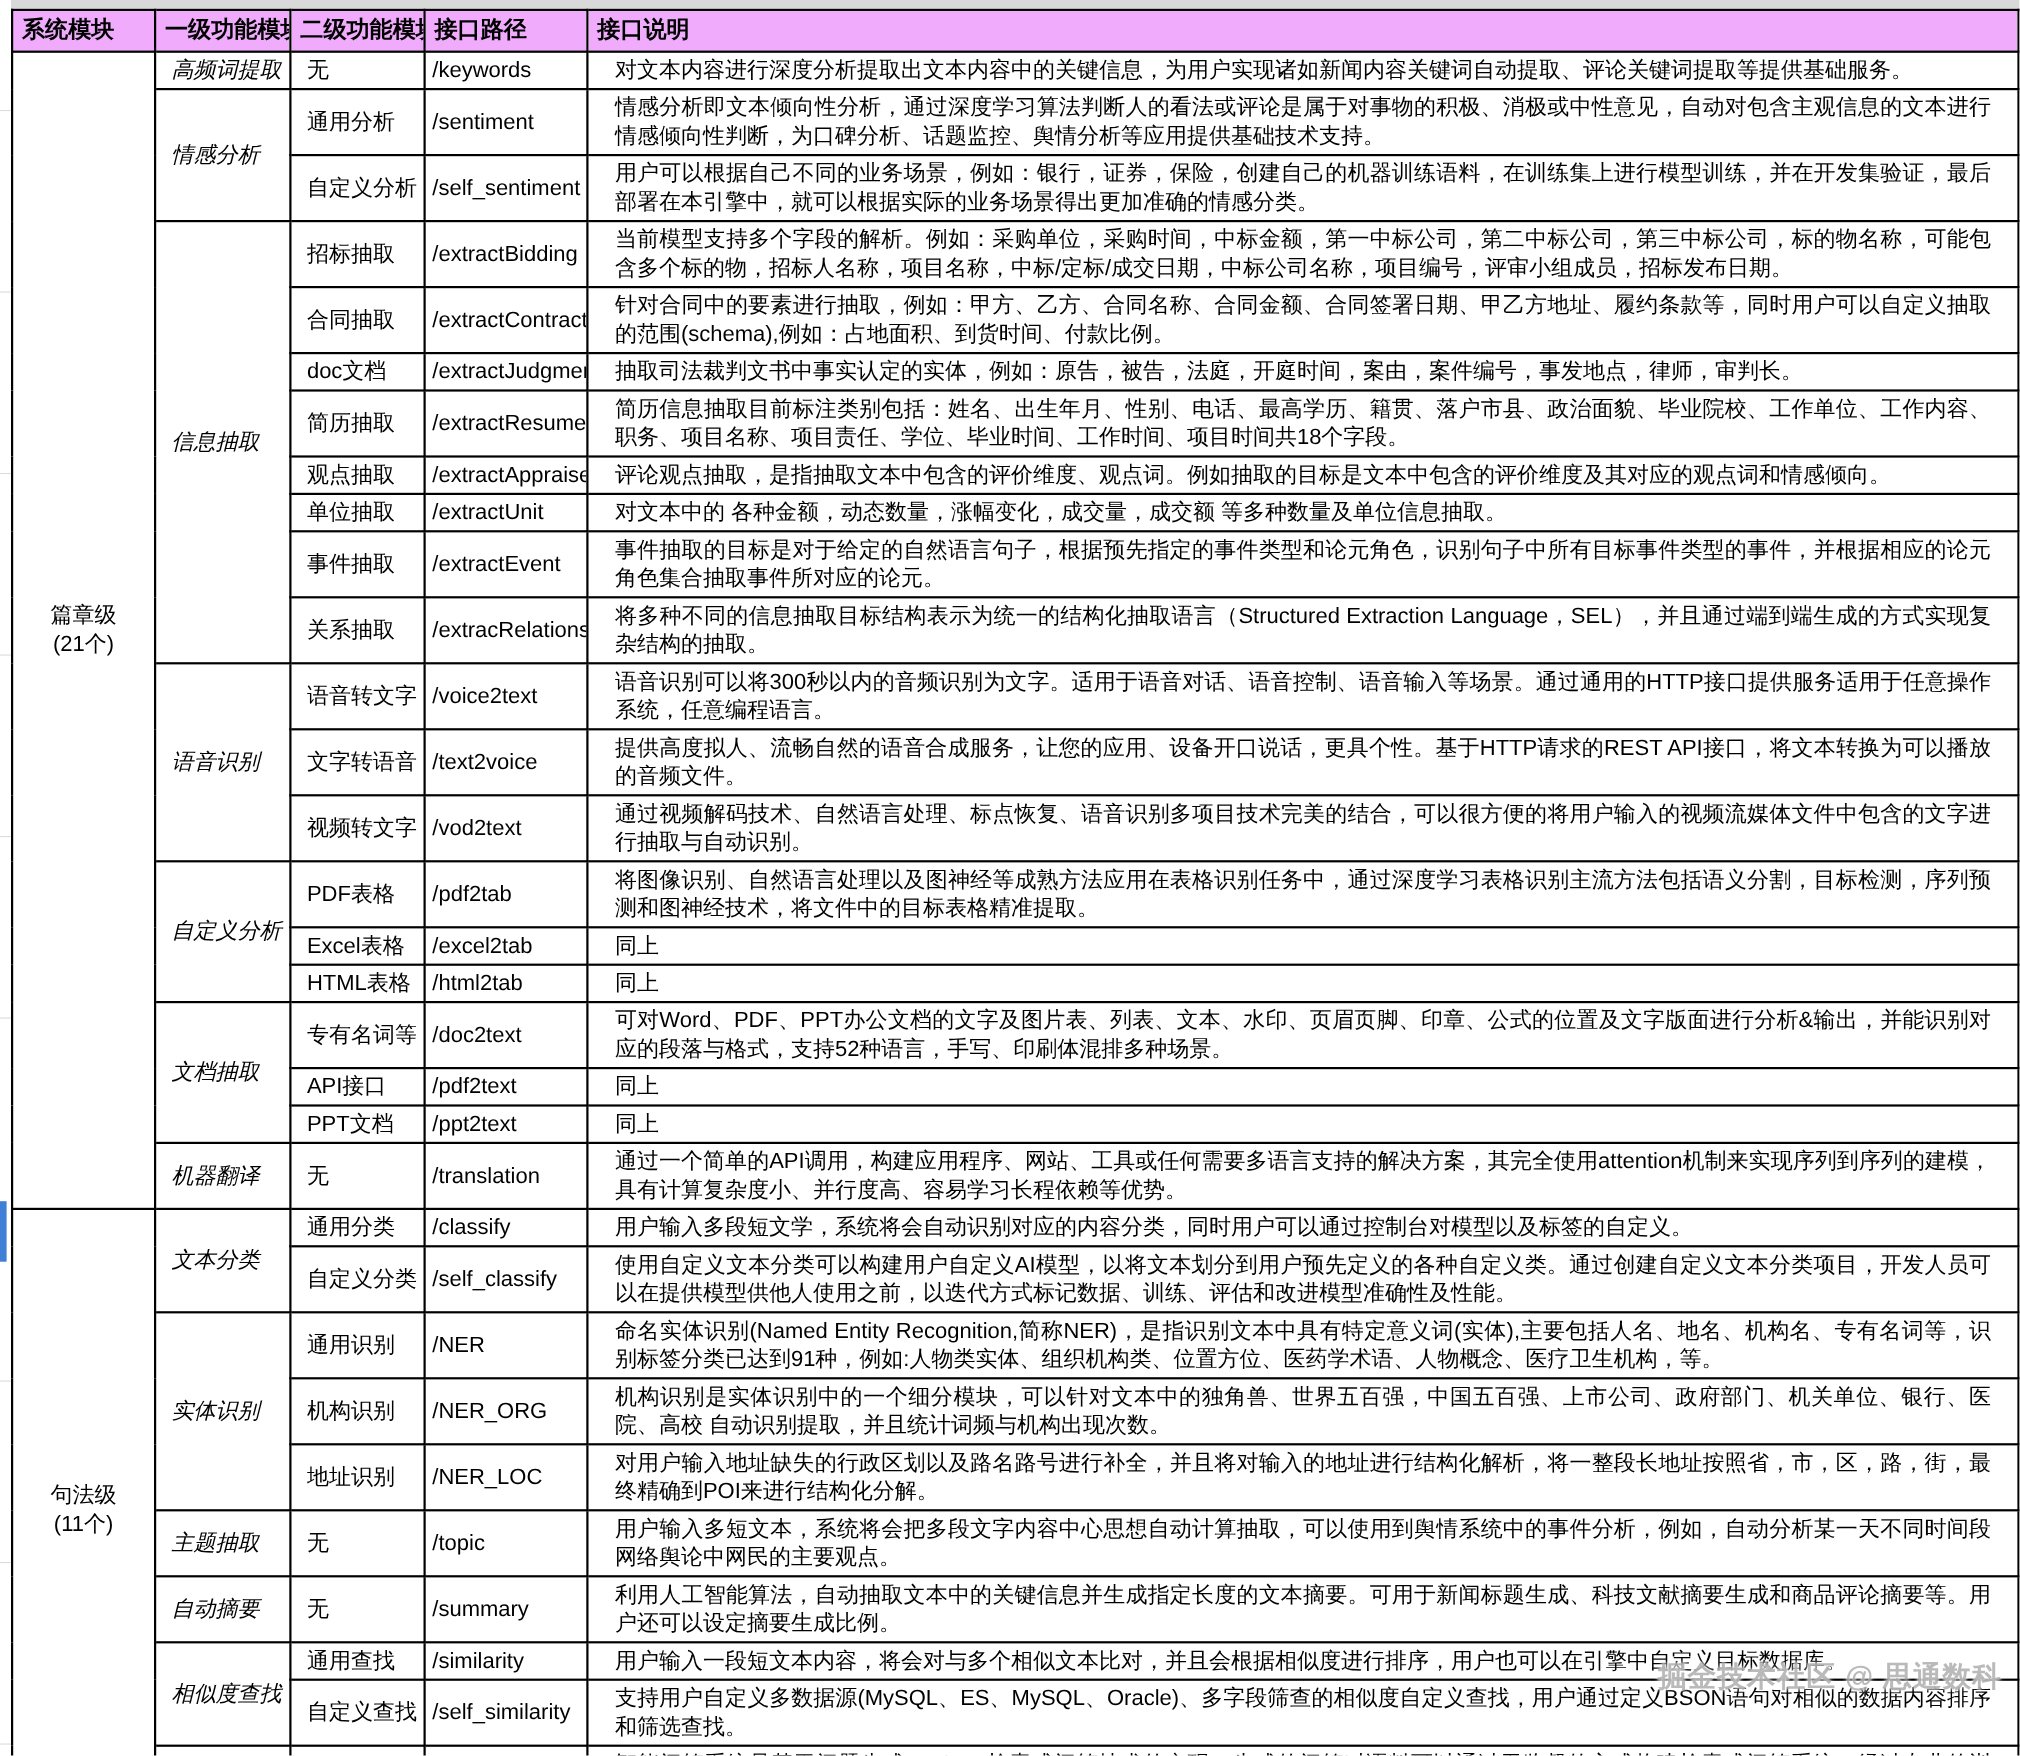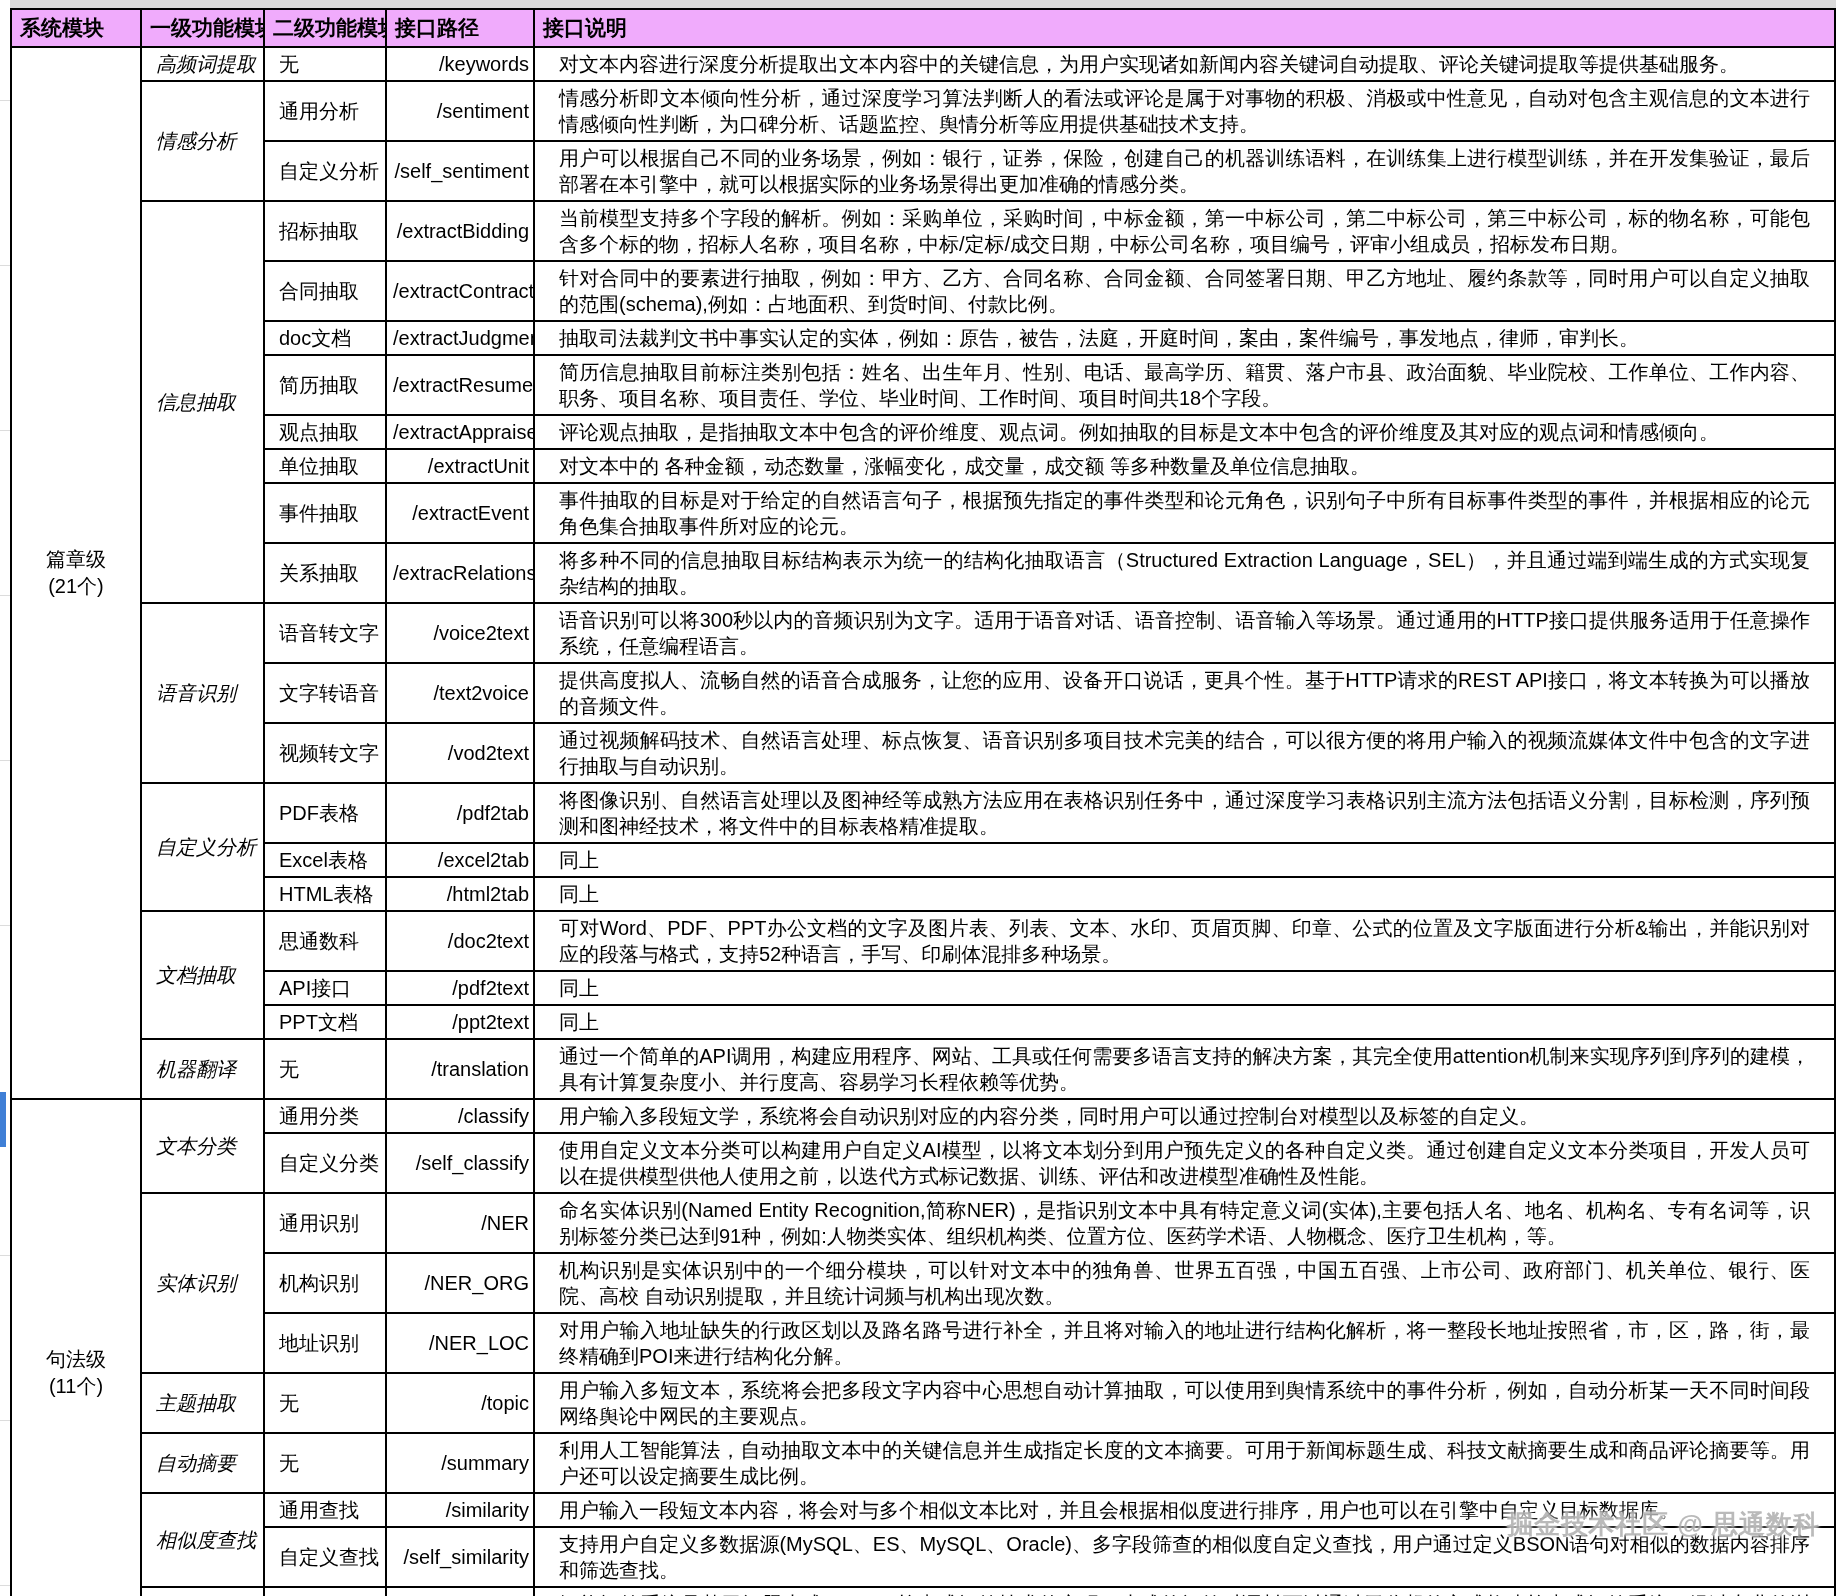--- a/index.html
+++ b/index.html
@@ -18,21 +18,21 @@
   col.c1{width:130px;} col.c2{width:123px;} col.c3{width:122px;} col.c4{width:148px;} col.c5{width:auto;}
   th,td{border:2px solid #000;box-sizing:border-box;}
   th{
     background:#f0abfc;font-size:21px;font-weight:bold;text-align:left;
     padding:5px 8px;line-height:26px;white-space:nowrap;overflow:hidden;
   }
   td{font-size:20px;vertical-align:middle;}
   td.module{ text-align:center;line-height:27px;padding:2px;margin-left:16px;}
   td.group{  text-align:left;padding:2px 6px 2px 14px;line-height:26px;font-style:italic;}
   td.sub{    text-align:left;padding:2px 6px 2px 14px;line-height:26px;}
-  td.path{   text-align:right;padding:2px 4px 2px 6px;line-height:26px;overflow:hidden;}
+  td.path{   text-align:left;padding:2px 4px 2px 6px;line-height:26px;overflow:hidden;}
   td.desc{   text-align:justify;padding:3px 24px;line-height:26px;}
   .watermark{
     position:absolute;right:16px;bottom:54px;
     font-size:26px;font-weight:bold;letter-spacing:1px;
     color:rgba(130,130,130,0.55);
     text-shadow:0 0 5px rgba(255,255,255,0.95), 0 0 2px rgba(255,255,255,0.9);
     pointer-events:none;white-space:nowrap;
   }
 </style>
 </head>
@@ -161,21 +161,21 @@
           <td class="path">/excel2tab</td>
           <td class="desc">同上</td>
         </tr>
         <tr>
           <td class="sub">HTML表格</td>
           <td class="path">/html2tab</td>
           <td class="desc">同上</td>
         </tr>
         <tr>
           <td class="group" rowspan="3">文档抽取</td>
-          <td class="sub">思通数科</td>
+          <td class="sub">专有名词等</td>
           <td class="path">/doc2text</td>
           <td class="desc">可对Word、PDF、PPT办公文档的文字及图片表、列表、文本、水印、页眉页脚、印章、公式的位置及文字版面进行分析&amp;输出，并能识别对应的段落与格式，支持52种语言，手写、印刷体混排多种场景。</td>
         </tr>
         <tr>
           <td class="sub">API接口</td>
           <td class="path">/pdf2text</td>
           <td class="desc">同上</td>
         </tr>
         <tr>
           <td class="sub">PPT文档</td>

